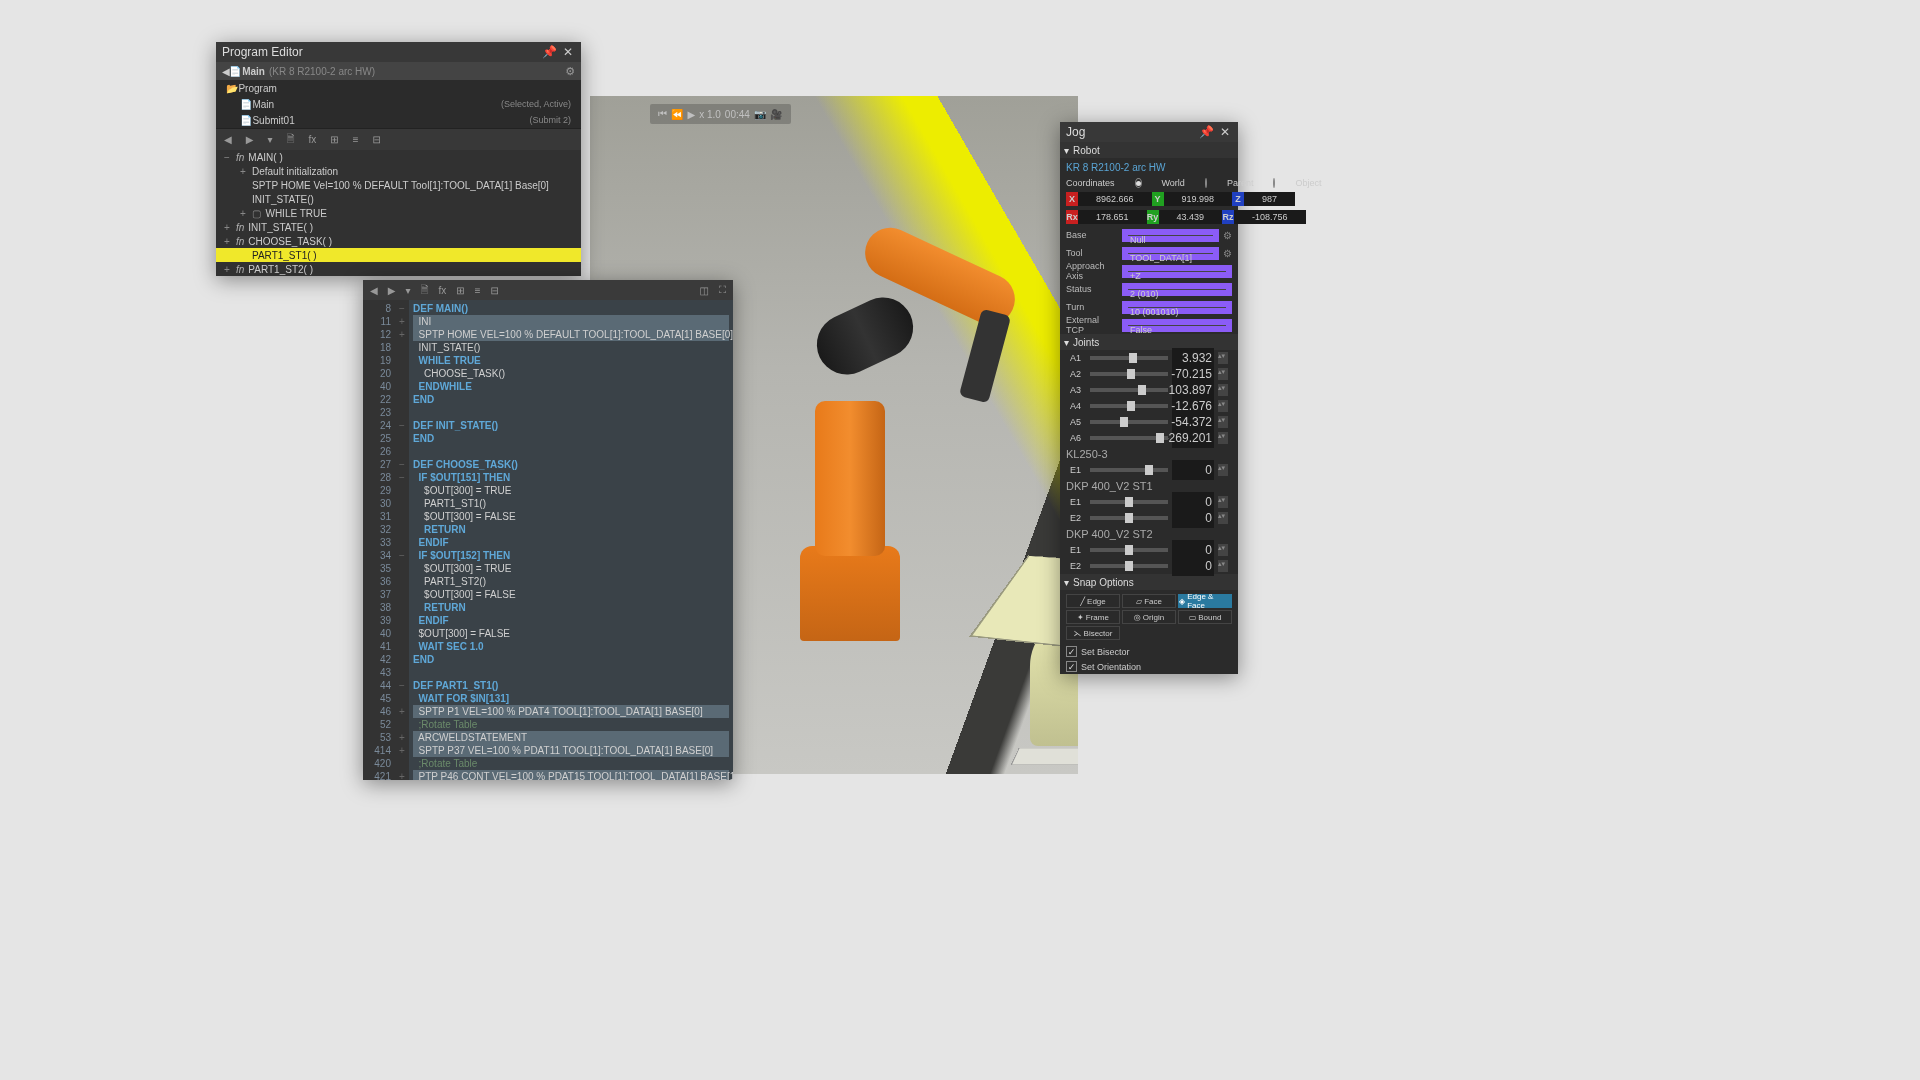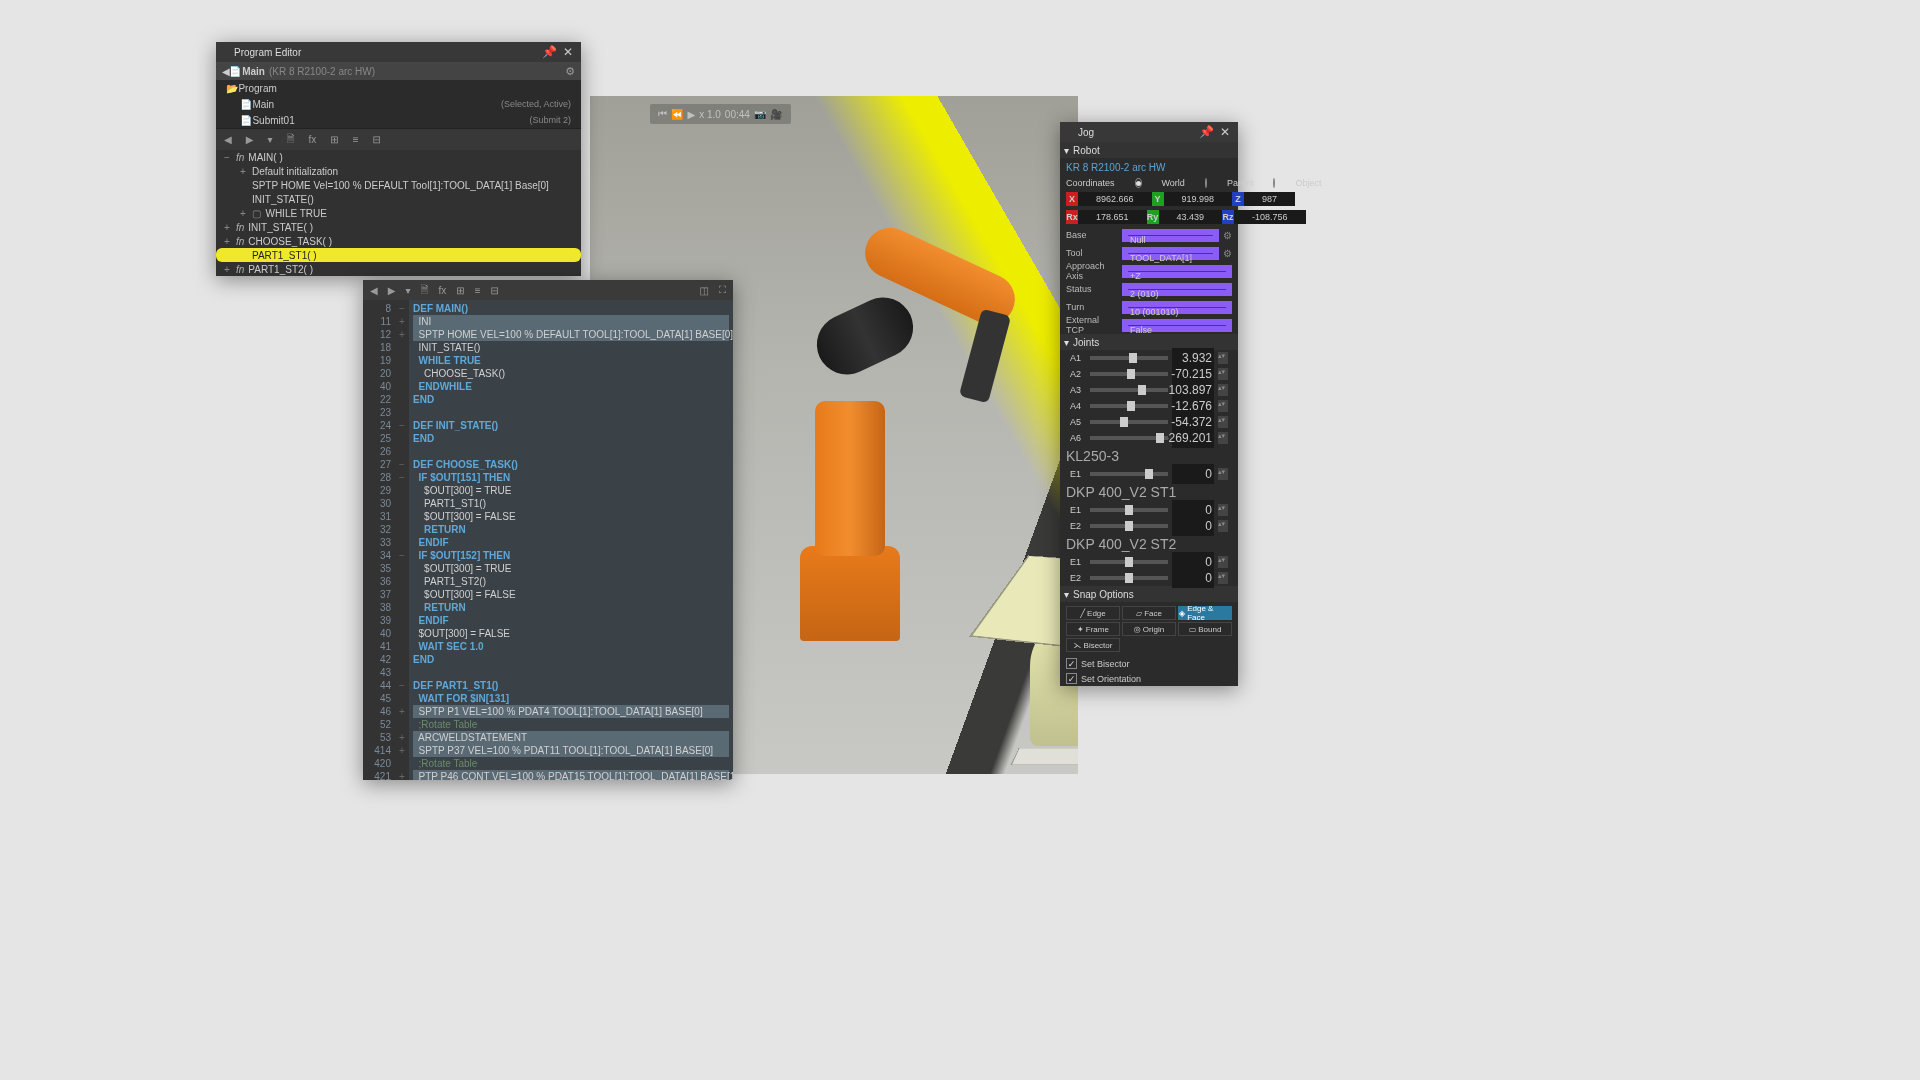--- a/index.html
+++ b/index.html
@@ -45,33 +45,33 @@
 .baseplate { position: absolute; left: 295px; top: 490px; width: 130px; height: 40px;
   background: #e0e0d8; transform: perspective(300px) rotateX(65deg); border: 1px solid #999; }
 
 
 .prog-editor {
   position: absolute; left: 216px; top: 42px; width: 365px;
   background: #2b2b2b; color: #ccc; font-size: 11px;
   box-shadow: 0 4px 20px rgba(0,0,0,0.4);
 }
 .panel-hdr { height: 20px; background: #383838; display: flex; align-items: center; padding: 0 6px; }
-.panel-hdr .title { flex: 1; font-size: 10px; color: #ddd; margin-left: 12px; }
+.panel-hdr .title { flex: 1; font-size: 12px; color: #ddd; }
 .panel-hdr .pin, .panel-hdr .close { width: 14px; height: 14px; margin-left: 4px; cursor: pointer;
   color: #ccc; display: flex; align-items: center; justify-content: center; font-size: 12px; }
 .subhdr { height: 18px; background: #444; display: flex; align-items: center; padding: 0 6px; font-size: 10px; }
 .subhdr .gear { margin-left: auto; color: #999; font-size: 11px; }
 .prog-row { height: 16px; display: flex; align-items: center; padding: 0 10px; font-size: 10px; }
 .prog-row .status { margin-left: auto; color: #888; font-size: 9px; }
 .tree-toolbar { height: 22px; background: #383838; border-top: 1px solid #222; display: flex; align-items: center;
   padding: 0 4px; gap: 6px; font-size: 10px; color: #999; }
 .tree-toolbar span { padding: 2px 4px; cursor: pointer; }
 .tree { background: #313131; }
 .tree-row { height: 14px; display: flex; align-items: center; padding: 0 6px; font-size: 10px; gap: 4px; }
-.tree-row.sel { background: #f0e82a; color: #222; border-radius: 6px; }
+.tree-row.sel { background: #f0e82a; color: #222; }
 .tree-row .tw { width: 10px; text-align: center; color: #888; }
 .tree-row .fn { color: #b0b0b0; font-style: italic; }
 
 
 .code-panel {
   position: absolute; left: 363px; top: 280px; width: 370px; height: 500px;
   background: #2b2b2b; box-shadow: 0 4px 20px rgba(0,0,0,0.4);
   display: flex; flex-direction: column;
 }
 .code-toolbar { height: 20px; background: #3a3a3a; display: flex; align-items: center; padding: 0 4px;
@@ -117,21 +117,21 @@
 .snap-btn { height: 14px; background: #2a2a2a; display: flex; align-items: center; justify-content: center;
   gap: 2px; font-size: 8px; cursor: pointer; border: 1px solid #444; }
 .snap-btn.sel { background: #2a7aa0; color: #fff; border-color: #2a7aa0; }
 .chk-row { display: flex; align-items: center; padding: 2px 6px; gap: 4px; font-size: 9px; }
 .chk { width: 11px; height: 11px; border: 1px solid #888; display: flex; align-items: center;
   justify-content: center; font-size: 9px; color: #ddd; }
 .radio-row { display: flex; gap: 20px; padding: 2px 6px; font-size: 9px; align-items: center; }
 .radio { width: 10px; height: 10px; border: 1px solid #888; border-radius: 50%; display: flex;
   align-items: center; justify-content: center; }
 .radio.on::after { content: ""; width: 5px; height: 5px; background: #ddd; border-radius: 50%; }
-.subdev { padding: 2px 6px; font-size: 14px; color: #aaa; }
+.subdev { padding: 2px 6px; font-size: 11px; color: #aaa; }
 </style>
 </head>
 <body>
 
 <div class="viewport">
   <div class="toolbar3d">
     <span>⏮</span>
     <span>⏪</span>
     <span>▶</span>
     <span>x 1.0</span>

